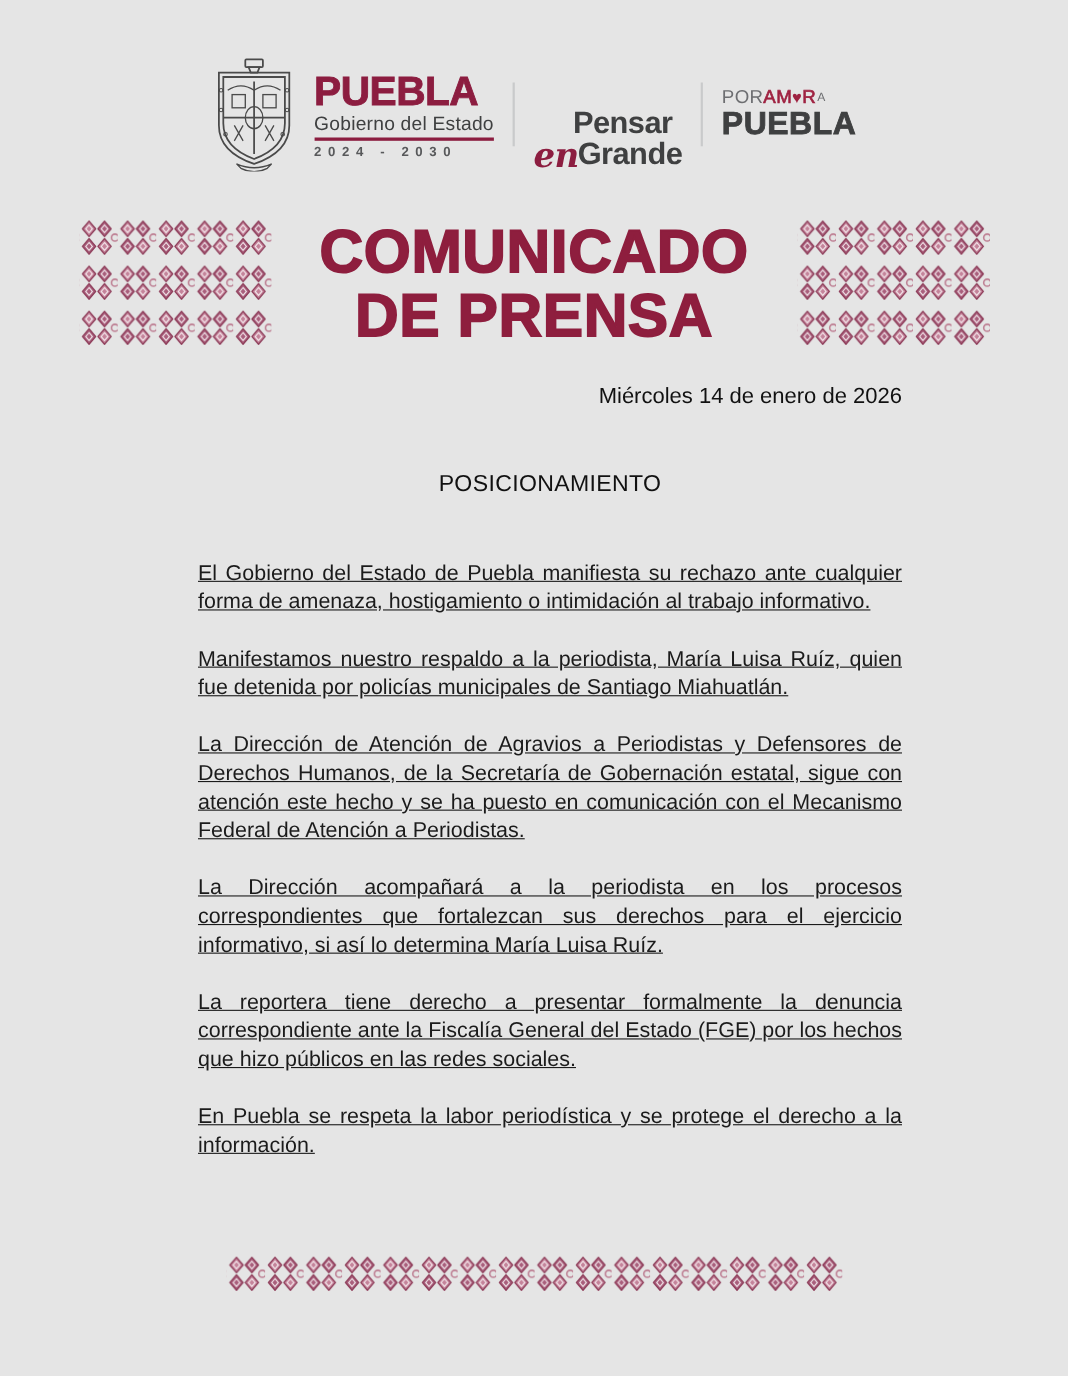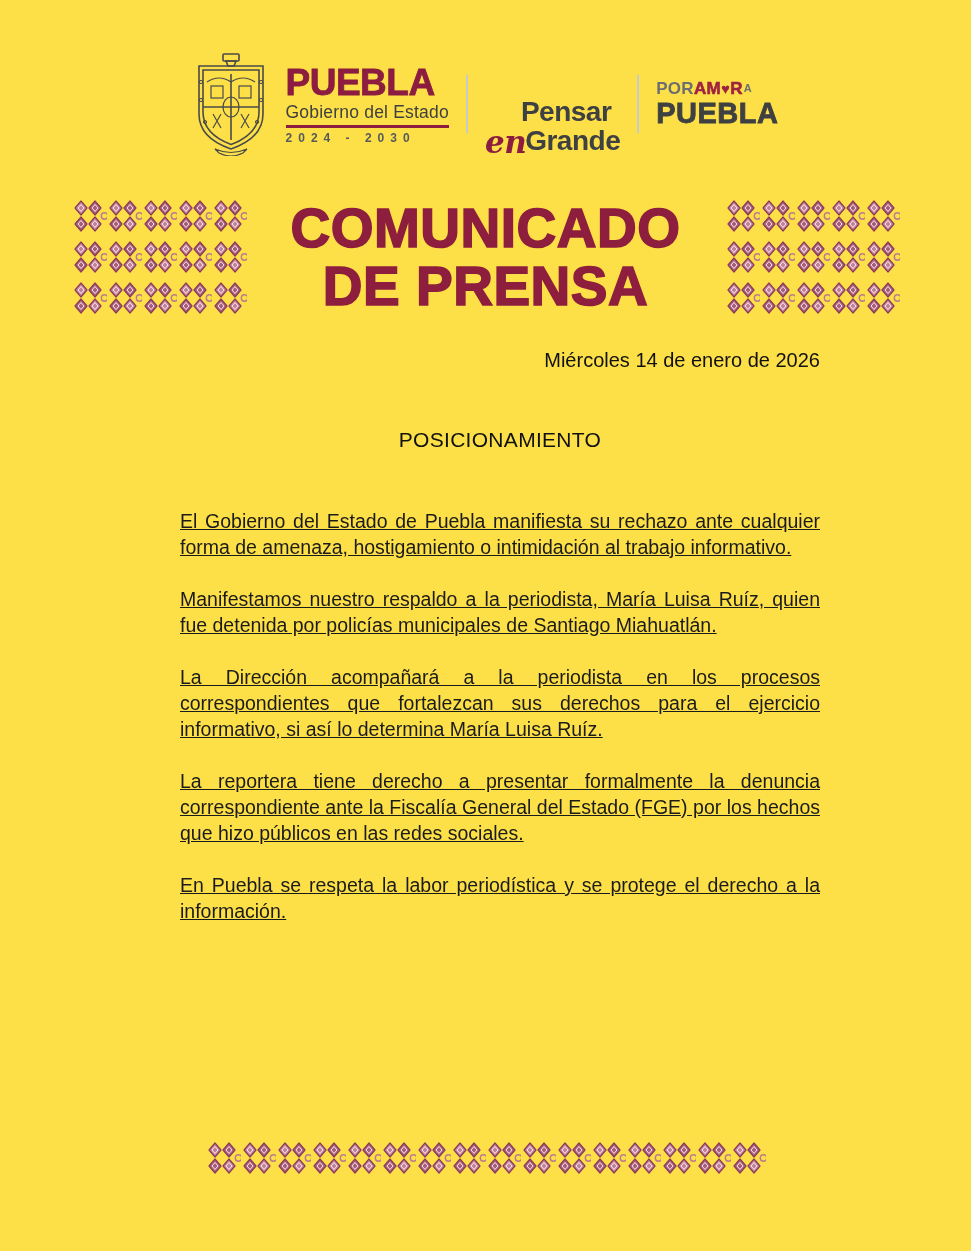--- a/index.html
+++ b/index.html
@@ -1,34 +1,34 @@
 <!DOCTYPE html>
 <html><head>
 <meta charset="utf-8">
 <style>
   html,body{margin:0;padding:0;background:#ffffff;}
   .page{
-    width:971px;height:1251px;margin:0 auto;background:#fde047;position:relative;
+    width:971px;height:1251px;margin:0 auto;background:#e5e5e5;position:relative;
     font-family:"Liberation Sans","DejaVu Sans",sans-serif;color:#1b1b1b;overflow:hidden;
   }
   
   .header{padding-top:52px;display:flex;justify-content:center;align-items:center;gap:17px;}
   .coat{flex:0 0 auto;}
   .logo-puebla{display:flex;flex-direction:column;align-items:flex-start;line-height:1;}
   .logo-puebla .t{font-size:37px;font-weight:bold;color:#8C1D40;letter-spacing:-0.5px;-webkit-text-stroke:0.8px #8C1D40;}
   .logo-puebla .s{font-size:17.5px;color:#3F4041;margin-top:3px;letter-spacing:0.2px;}
   .logo-puebla .rule{width:100%;height:3px;background:#8C1D40;margin-top:4px;}
   .logo-puebla .y{font-size:12px;color:#58595B;letter-spacing:6px;margin-top:4px;font-weight:bold;}
   .vdiv{width:2px;height:58px;background:#C9CACB;flex:0 0 auto;}
   .logo-pensar{line-height:0.92;white-space:nowrap;}
   .logo-pensar .top{font-size:28px;font-weight:bold;color:#3F4041;padding-left:36px;letter-spacing:-0.5px;margin-top:44px;}
   .logo-pensar .bottom{font-size:28px;font-weight:bold;color:#3F4041;letter-spacing:-0.5px;display:flex;align-items:baseline;}
   .logo-pensar .en{font-family:"DejaVu Serif",serif;font-style:italic;font-weight:bold;color:#8C1D40;font-size:31px;margin-right:-1px;position:relative;top:3px;}
   .logo-amor{line-height:1;white-space:nowrap;}
-  .logo-amor .top{font-size:17px;font-weight:bold;letter-spacing:0.3px;}
+  .logo-amor .top{font-size:17px;font-weight:normal;letter-spacing:0.3px;}
   .logo-amor .por{color:#6D6E71;}
   .logo-amor .amor{color:#9F2241;-webkit-text-stroke:0.6px #9F2241;}
   .logo-amor .heart{color:#9F2241;font-size:15px;}
   .logo-amor .a-small{color:#6D6E71;font-size:11px;vertical-align:2px;margin-left:1px;}
   .logo-amor .bottom{font-size:29px;font-weight:bold;color:#3F4041;letter-spacing:0.5px;margin-top:2px;-webkit-text-stroke:0.8px #3F4041;}
   
   .masthead{margin-top:40px;display:flex;justify-content:center;align-items:center;gap:4px;}
   .mast-title{width:470px;text-align:center;line-height:1.04;color:#8E1E3E;font-weight:bold;
     font-size:55px;letter-spacing:0.5px;-webkit-text-stroke:1.6px #8E1E3E;}
   
@@ -145,20 +145,21 @@
     </svg>
   </div>
 
   <div class="date-row">Miércoles 14 de enero de 2026</div>
 
   <div class="doc-heading">POSICIONAMIENTO</div>
 
   <div class="body-col">
     <p>El Gobierno del Estado de Puebla manifiesta su rechazo ante cualquier forma de amenaza, hostigamiento o intimidación al trabajo informativo.</p>
     <p>Manifestamos nuestro respaldo a la periodista, María Luisa Ruíz, quien fue detenida por policías municipales de Santiago Miahuatlán.</p>
+    <p>La Dirección de Atención de Agravios a Periodistas y Defensores de Derechos Humanos, de la Secretaría de Gobernación estatal, sigue con atención este hecho y se ha puesto en comunicación con el Mecanismo Federal de Atención a Periodistas.</p>
     <p>La Dirección acompañará a la periodista en los procesos correspondientes que fortalezcan sus derechos para el ejercicio informativo, si así lo determina María Luisa Ruíz.</p>
     <p>La reportera tiene derecho a presentar formalmente la denuncia correspondiente ante la Fiscalía General del Estado (FGE) por los hechos que hizo públicos en las redes sociales.</p>
     <p>En Puebla se respeta la labor periodística y se protege el derecho a la información.</p>
   </div>
 
   <div class="footer-orn">
     <svg width="560" height="41" viewBox="0 0 560 41">
       <defs>
         <pattern id="ornF" width="35" height="41" patternUnits="userSpaceOnUse">
           <g stroke="#8C3A57" stroke-width="1.2" stroke-linejoin="round">

